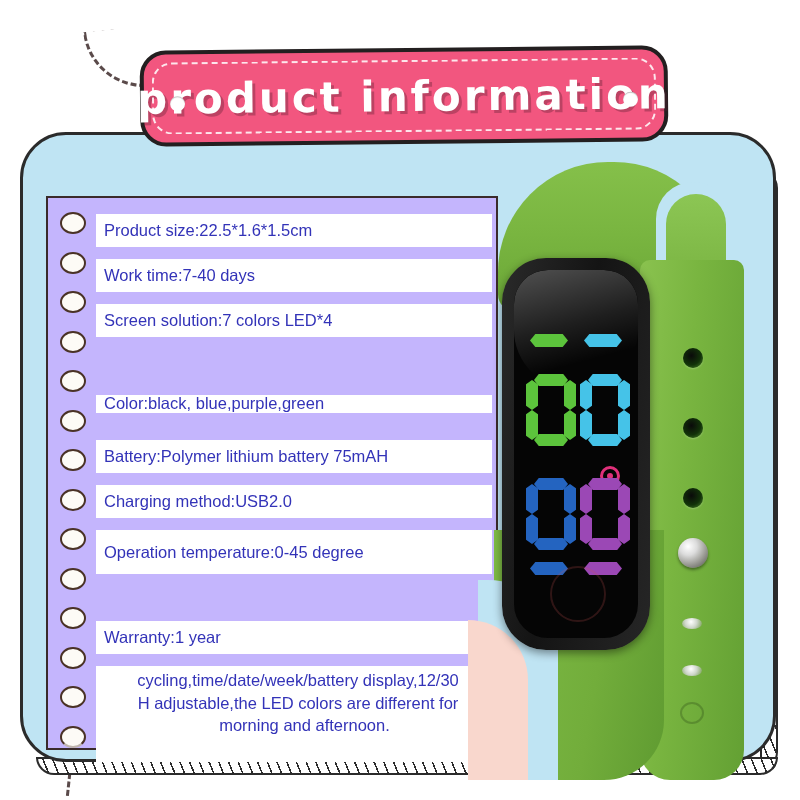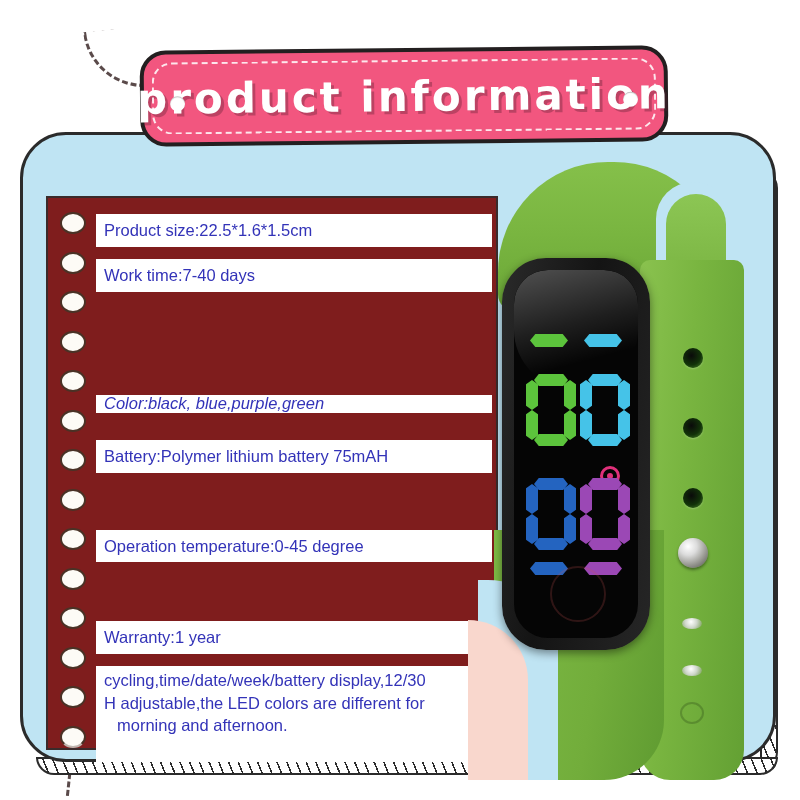--- a/index.html
+++ b/index.html
@@ -63,22 +63,22 @@
     font-family:"DejaVu Sans", sans-serif;
     font-weight:bold;font-size:42px;color:#ffffff;
     letter-spacing:3px;
     text-shadow:3px 3px 0 rgba(90,30,50,.35);
     white-space:nowrap;
   }
 
   
   #list-panel{
     position:absolute;left:46px;top:196px;width:452px;height:554px;
-    background:#7f1d1d;border:2px solid #3a2b2b;
-    box-sizing:border-box;z-index:12;
+    background:#c4b5fd;border:2px solid #3a2b2b;
+    box-sizing:border-box;z-index:12;text-align:center;
   }
   #ring-column{
     position:absolute;left:0;top:0;width:46px;height:100%;
   }
   .ring-hole{
     position:absolute;left:12px;width:26px;height:22px;
     border:2px solid #4a3226;border-radius:50%;
     background:#fdfbf6;
     box-sizing:border-box;
   }
@@ -240,23 +240,25 @@
         <div class="ring-hole" style="top: 330px;"></div>
         <div class="ring-hole" style="top: 369.5px;"></div>
         <div class="ring-hole" style="top: 409px;"></div>
         <div class="ring-hole" style="top: 448.5px;"></div>
         <div class="ring-hole" style="top: 488px;"></div>
         <div class="ring-hole" style="top: 527.5px; border-bottom-color: rgba(74, 50, 38, 0.35);"></div>
       </div>
     <div id="rows">
         <div class="row" style="top: 8px; height: 33px;">Product size:22.5*1.6*1.5cm</div>
         <div class="row" style="top: 53.2px; height: 33px;">Work time:7-40 days</div>
-        <div class="row" style="top: 188.8px; height: 18px; font-style: italic;">Color:black,  blue,purple,green</div>
+        <div class="row" style="top: 98.4px; height: 33px;">Screen solution:7 colors LED*4</div>
+        <div class="row" style="top: 188.8px; height: 18px;">Color:black,  blue,purple,green</div>
         <div class="row" style="top: 234px; height: 33px;">Battery:Polymer lithium battery 75mAH</div>
-        <div class="row" style="top: 324.4px; height: 32px;">Operation temperature:0-45 degree</div>
+        <div class="row" style="top: 279.2px; height: 33px;">Charging method:USB2.0</div>
+        <div class="row" style="top: 324.4px; height: 44px;">Operation temperature:0-45 degree</div>
         <div class="row" style="top: 414.8px; height: 33px;">Warranty:1 year</div>
         <div class="row multi" style="top: 460px; height: 96px;">
           <span>cycling,time/date/week/battery display,12/30</span>
           <span>H adjustable,the LED colors are different for</span>
           <span class="indent">morning and afternoon.</span>
         </div>
       </div>
   </div>
 
   <div id="watch">

